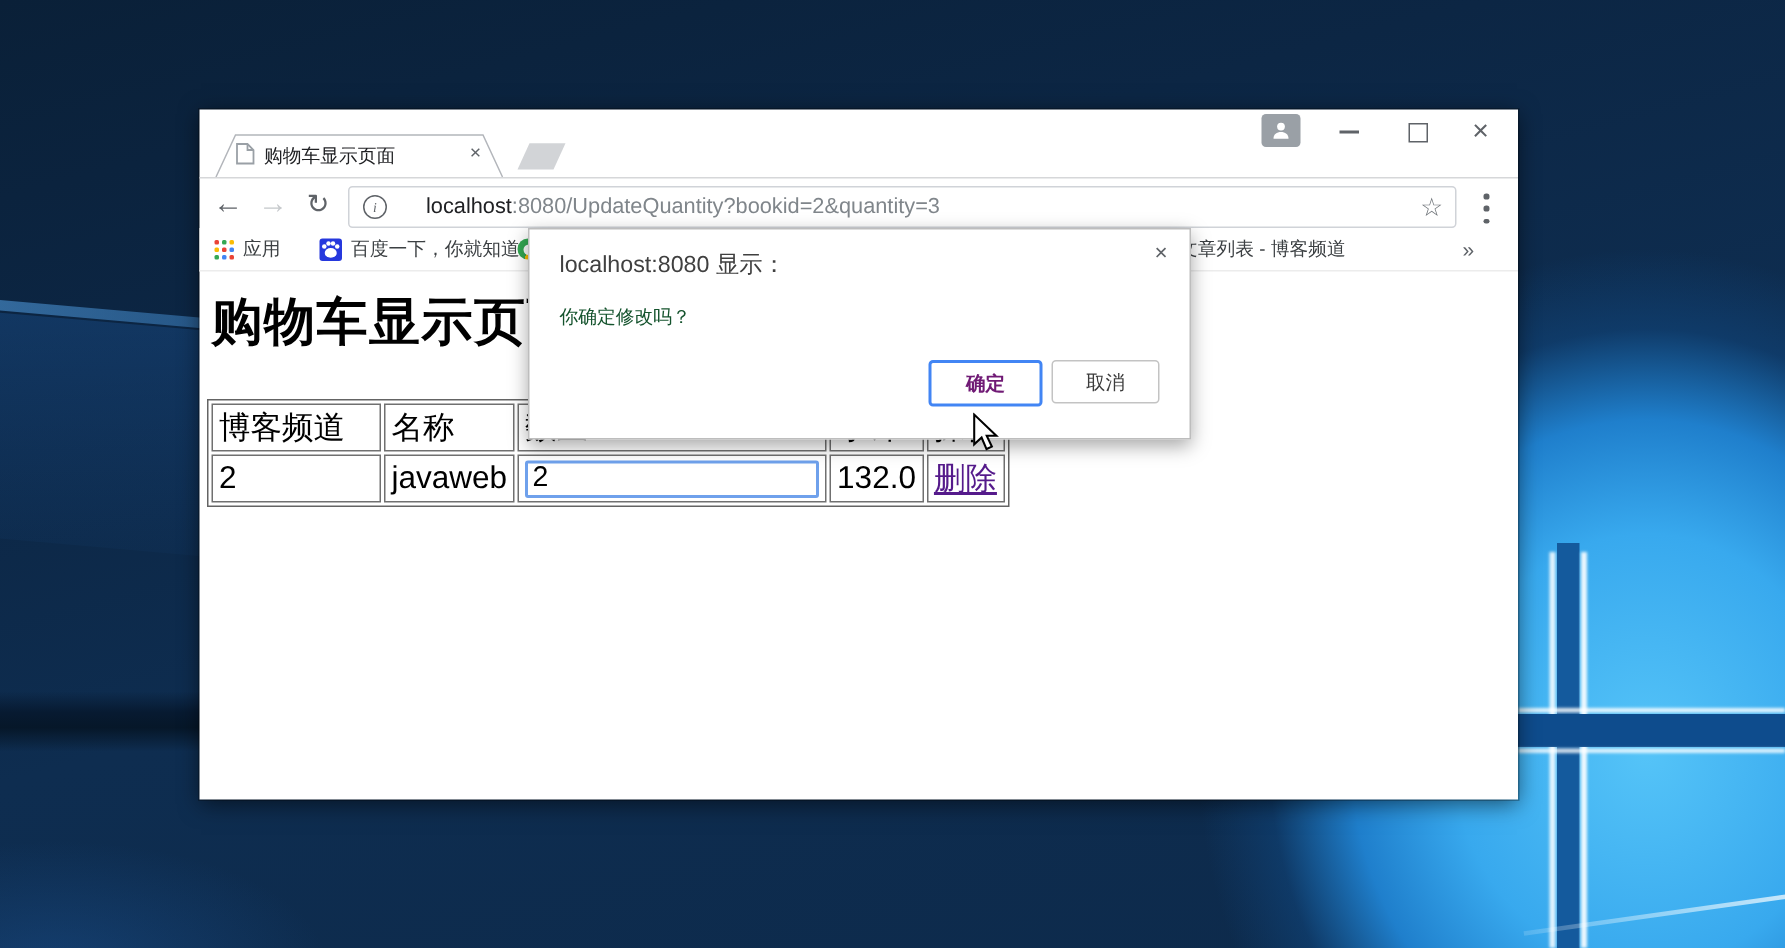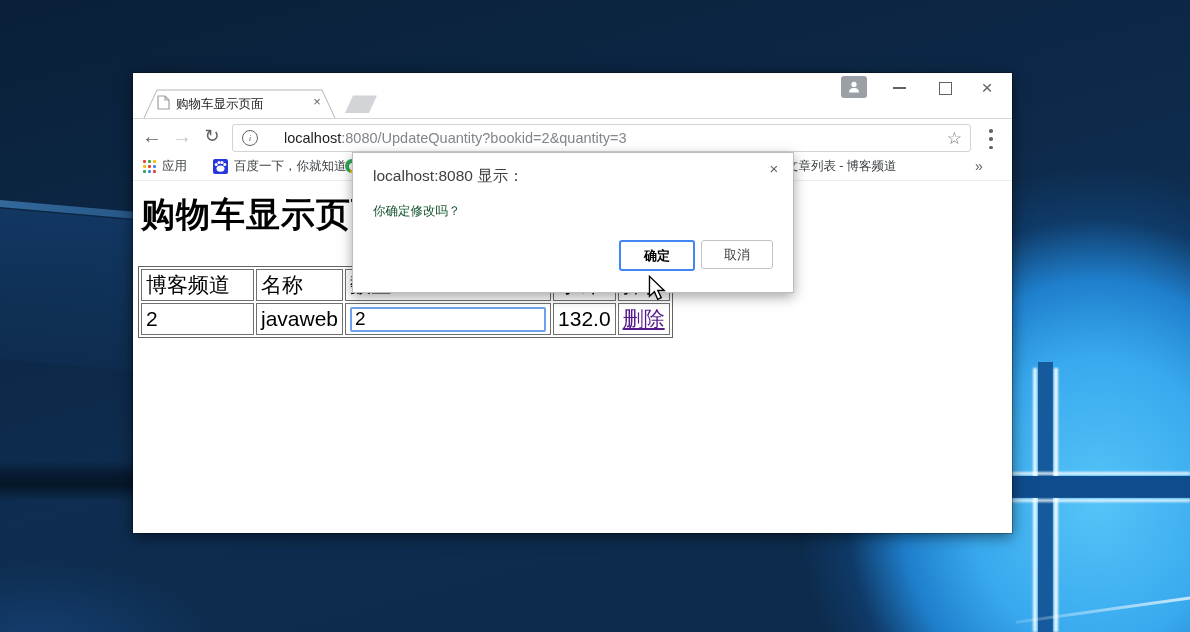--- a/index.html
+++ b/index.html
@@ -65,21 +65,21 @@
   .url-host{color:#202124;}
   .url-rest{color:#80868b;}
   .star-ico{position:absolute;right:8px;top:3px;font-size:17px;color:#6e7control3;color:#6e7378;}
   .dots-ico{position:absolute;left:852px;top:54px;width:12px;height:20px;display:flex;
     flex-direction:column;align-items:center;justify-content:space-between;padding:2px 0;}
   .dots-ico i{width:3.5px;height:3.5px;border-radius:50%;background:#5f6368;}
 
   .bm-bar{position:absolute;left:0;top:79px;width:100%;height:28px;background:#fff;
     border-bottom:1px solid #ececec;}
   .bm-item{position:absolute;top:4px;height:20px;display:flex;align-items:center;
-    font-size:12.5px;color:#3c4043;font-family:Liberation Serif, serif;}
+    font-size:12.5px;color:#3c4043;}
   .apps-grid{width:13px;height:13px;display:grid;grid-template-columns:repeat(3,3px);
     grid-template-rows:repeat(3,3px);gap:2px;margin-right:6px;}
   .apps-grid i{border-radius:1px;}
   .baidu-ico{width:15px;height:15px;background:#2638dd;border-radius:2px;margin-right:6px;}
   .ring-ico{width:14px;height:14px;border-radius:50%;
     background:conic-gradient(#ea4335 0 90deg,#fbbc04 90deg 200deg,#34a853 200deg 360deg);
     position:relative;}
   .ring-ico i{position:absolute;inset:3.5px;background:#fff;border-radius:50%;}
   .bm-chevron{position:absolute;left:842px;top:6px;font-size:14px;color:#5f6368;}
 
@@ -100,21 +100,21 @@
   
   #dialog{position:absolute;left:352px;top:152px;width:440px;height:139px;background:#fff;
     border:1px solid #bdbdbd;box-shadow:0 4px 12px rgba(0,0,0,.35);z-index:50;}
   .dlg-title{position:absolute;left:20px;top:13px;font-size:15.5px;color:#404040;}
   .dlg-close{position:absolute;right:11px;top:7px;font-size:15px;color:#5f6368;width:16px;
     text-align:center;cursor:default;}
   .dlg-msg{position:absolute;left:20px;top:50px;font-size:12.5px;color:#14532d;}
   .dlg-btn{position:absolute;top:87px;height:27px;background:#fff;border-radius:3px;
     font-size:13px;display:flex;align-items:center;justify-content:center;
     font-family:"Liberation Sans",sans-serif;}
-  .dlg-ok{left:266px;width:72px;border:2px solid #4285f4;color:#000000;font-weight:700;}
+  .dlg-ok{left:266px;width:72px;border:2px solid #4285f4;color:#701a75;font-weight:700;}
   .dlg-cancel{left:348px;width:70px;border:1px solid #c3c3c3;color:#3c3c3c;}
 
   
   #cursor{position:absolute;left:646px;top:275px;z-index:100;}
 </style>
 </head>
 <body>
 
 <div id="desktop">
   <div class="beam-line"></div>

